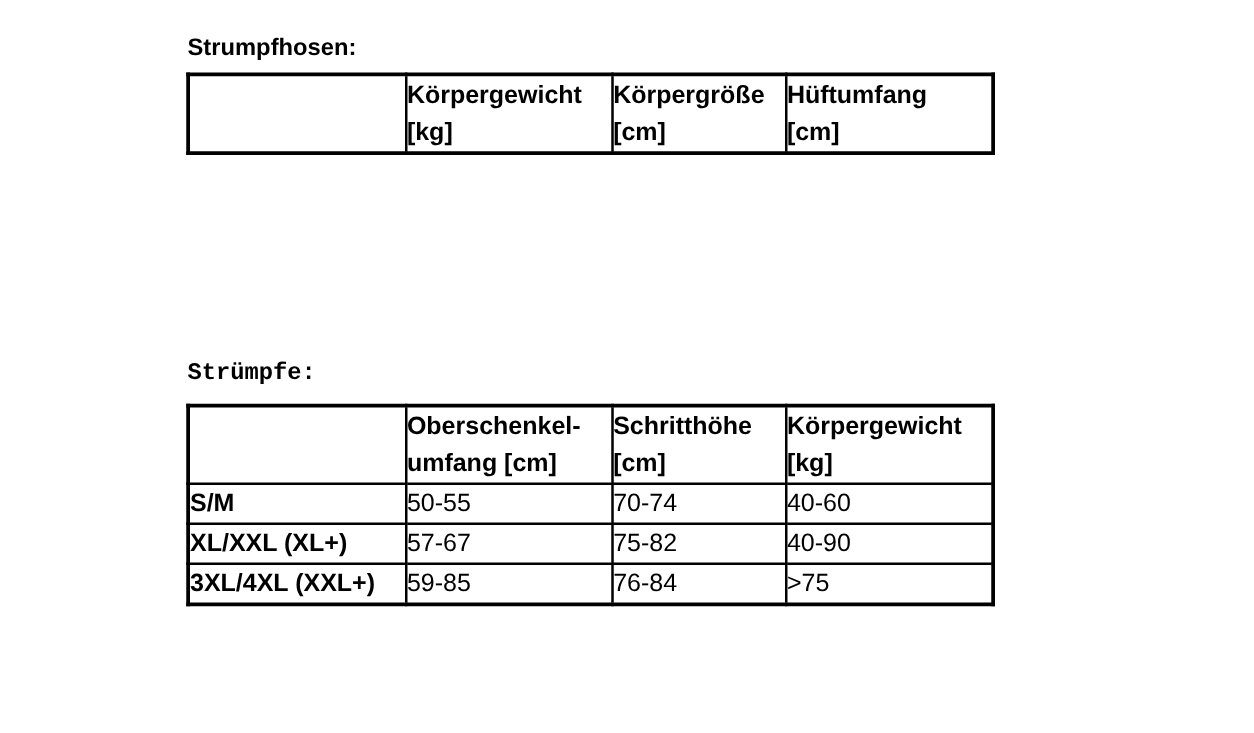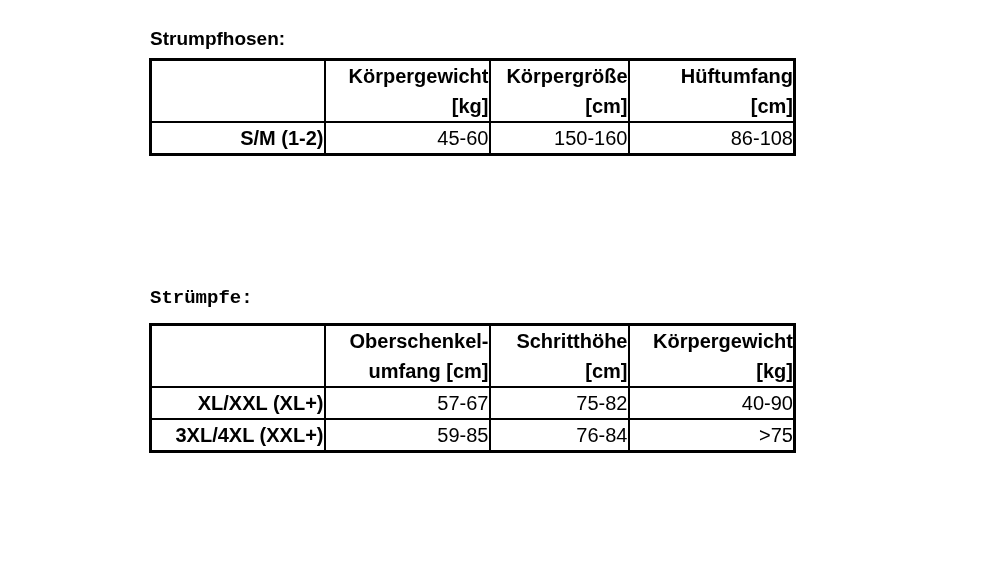--- a/index.html
+++ b/index.html
@@ -34,21 +34,21 @@
     border-collapse: collapse;
     table-layout: fixed;
     background: #ffffff;
   }
   #table-1 { top: 58px; }
   #table-2 { top: 323px; }
 
   table.size-table th,
   table.size-table td {
     border: 2px solid #000000;
-    text-align: right;
+    text-align: left;
     vertical-align: middle;
     padding: 0;
     font-size: 20px;
     color: #000000;
     overflow: hidden;
   }
   table.size-table {
     border: 3px solid #000000;
   }
   table.size-table th.col-header {
@@ -84,26 +84,20 @@
   <tbody>
     <tr>
       <th class="corner-cell"></th>
       <th class="col-header">Körpergewicht
 [kg]</th>
       <th class="col-header">Körpergröße
 [cm]</th>
       <th class="col-header">Hüftumfang
 [cm]</th>
     </tr>
-    <tr>
-      <td class="row-label">S/M (1-2)</td>
-      <td class="cell-value">45-60</td>
-      <td class="cell-value">150-160</td>
-      <td class="cell-value">86-108</td>
-    </tr>
   </tbody>
 </table>
 
 <div id="title-2" class="section-title">Strümpfe:</div>
 
 <table id="table-2" class="size-table">
   <colgroup>
     <col style="width:174px">
     <col style="width:165px">
     <col style="width:139px">
@@ -113,20 +107,26 @@
     <tr>
       <th class="corner-cell"></th>
       <th class="col-header">Oberschenkel-
 umfang [cm]</th>
       <th class="col-header">Schritthöhe
 [cm]</th>
       <th class="col-header">Körpergewicht
 [kg]</th>
     </tr>
     <tr>
+      <td class="row-label">S/M</td>
+      <td class="cell-value">50-55</td>
+      <td class="cell-value">70-74</td>
+      <td class="cell-value">40-60</td>
+    </tr>
+    <tr>
       <td class="row-label">XL/XXL (XL+)</td>
       <td class="cell-value">57-67</td>
       <td class="cell-value">75-82</td>
       <td class="cell-value">40-90</td>
     </tr>
     <tr>
       <td class="row-label">3XL/4XL (XXL+)</td>
       <td class="cell-value">59-85</td>
       <td class="cell-value">76-84</td>
       <td class="cell-value">&gt;75</td>

